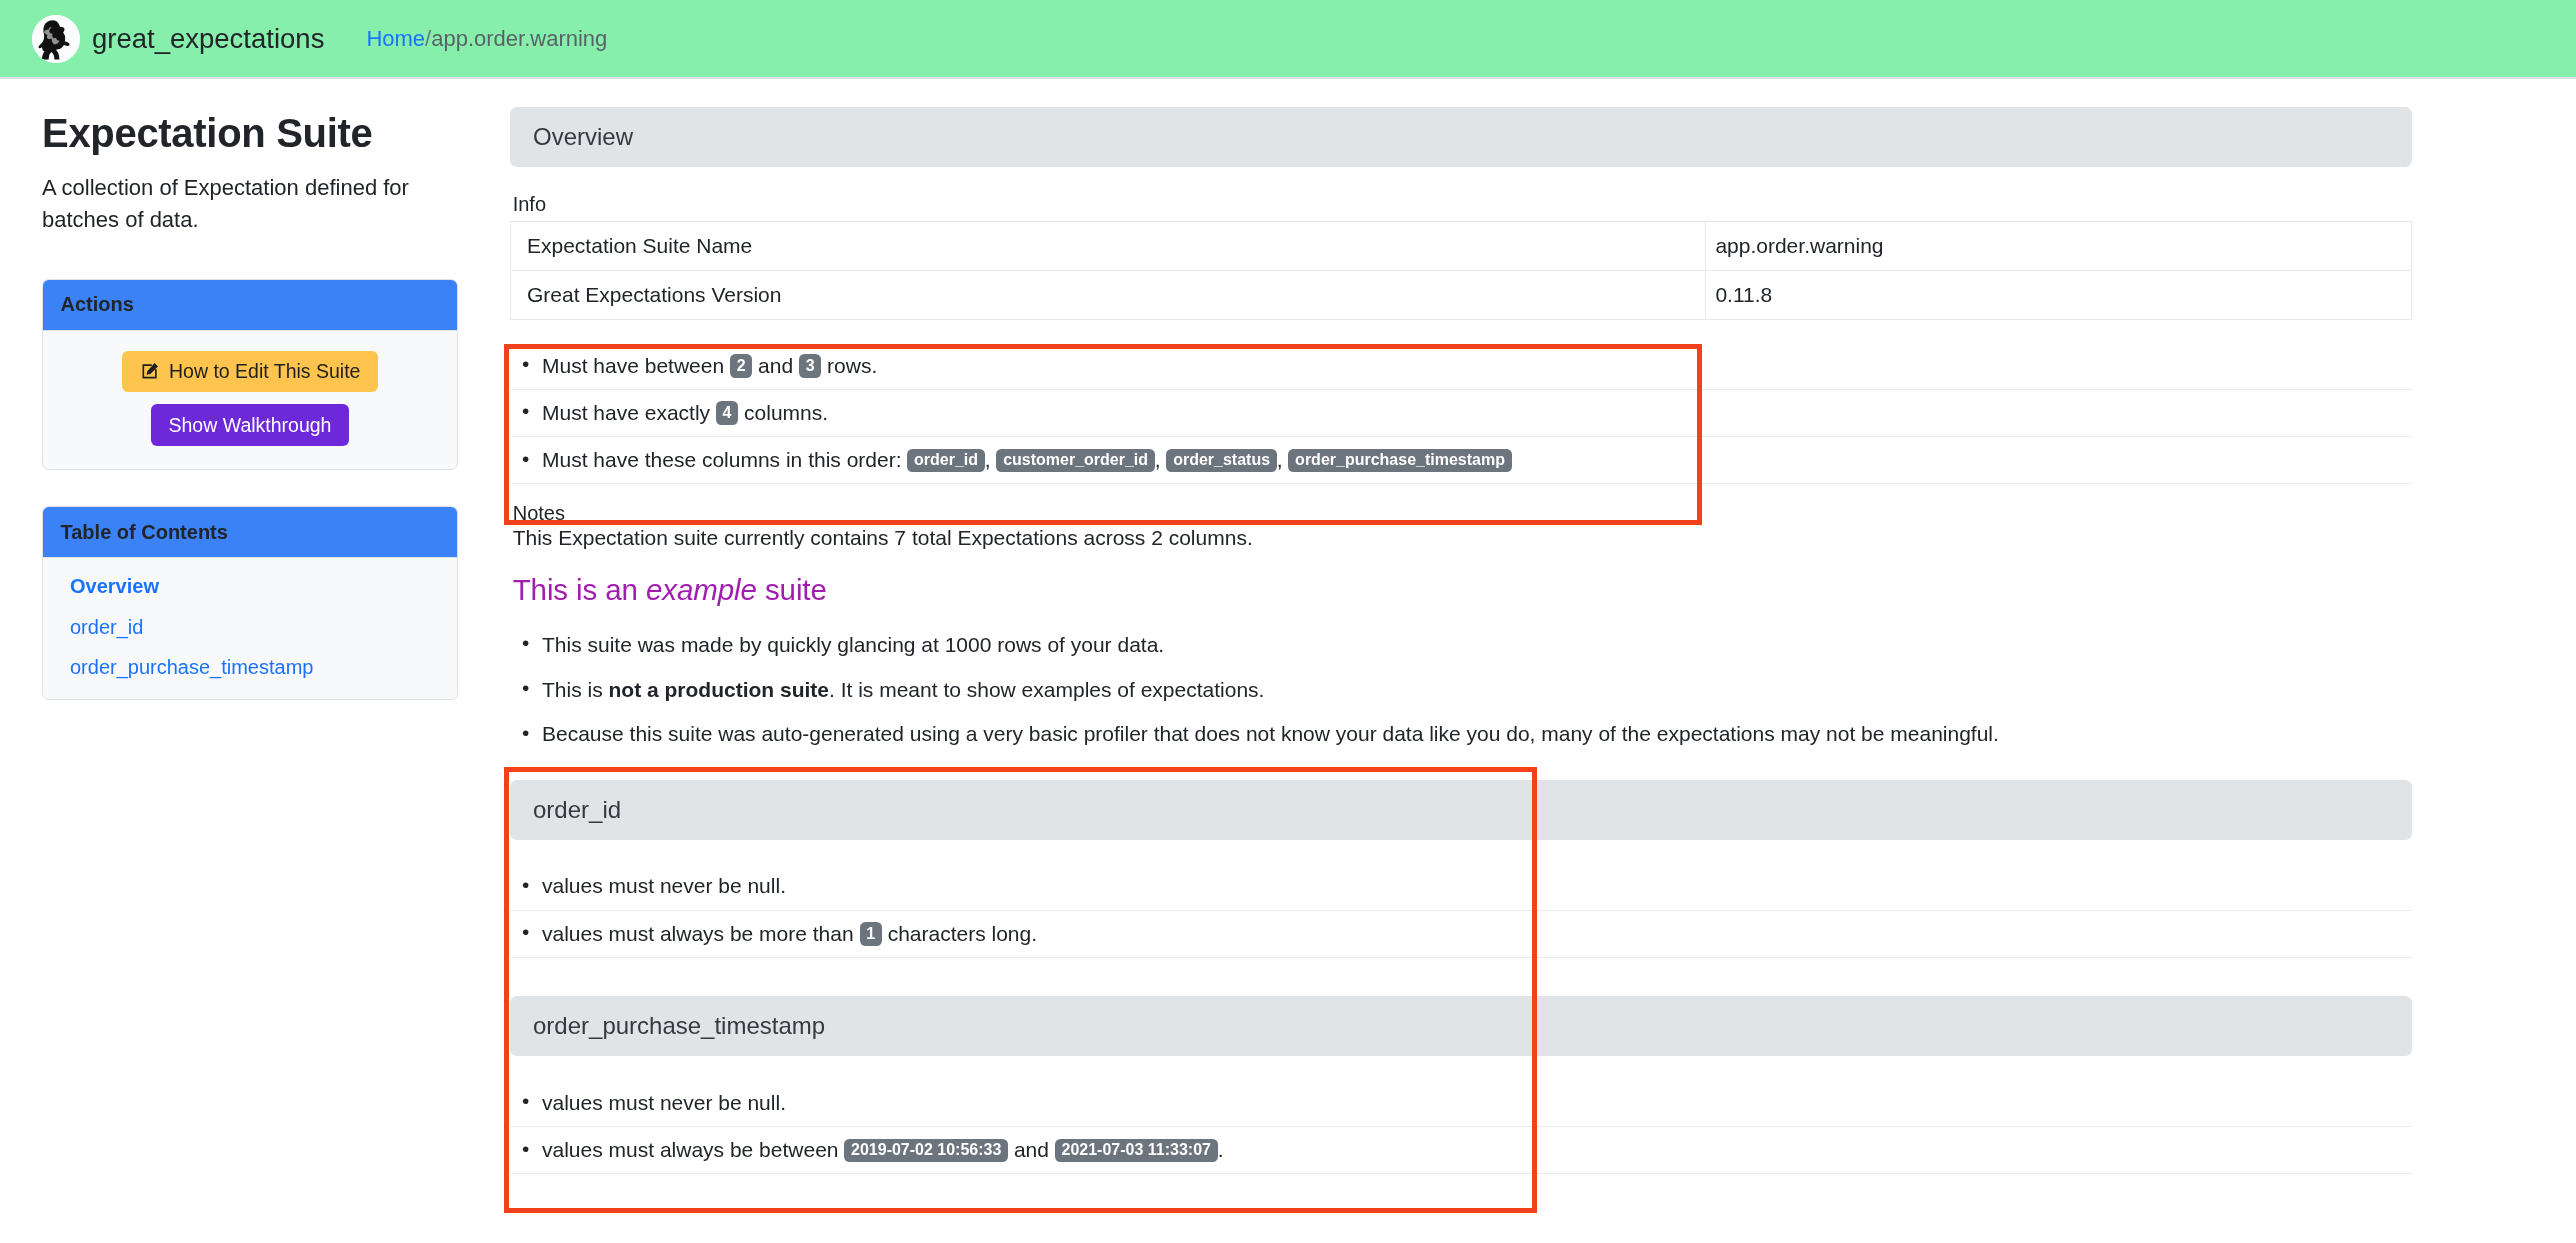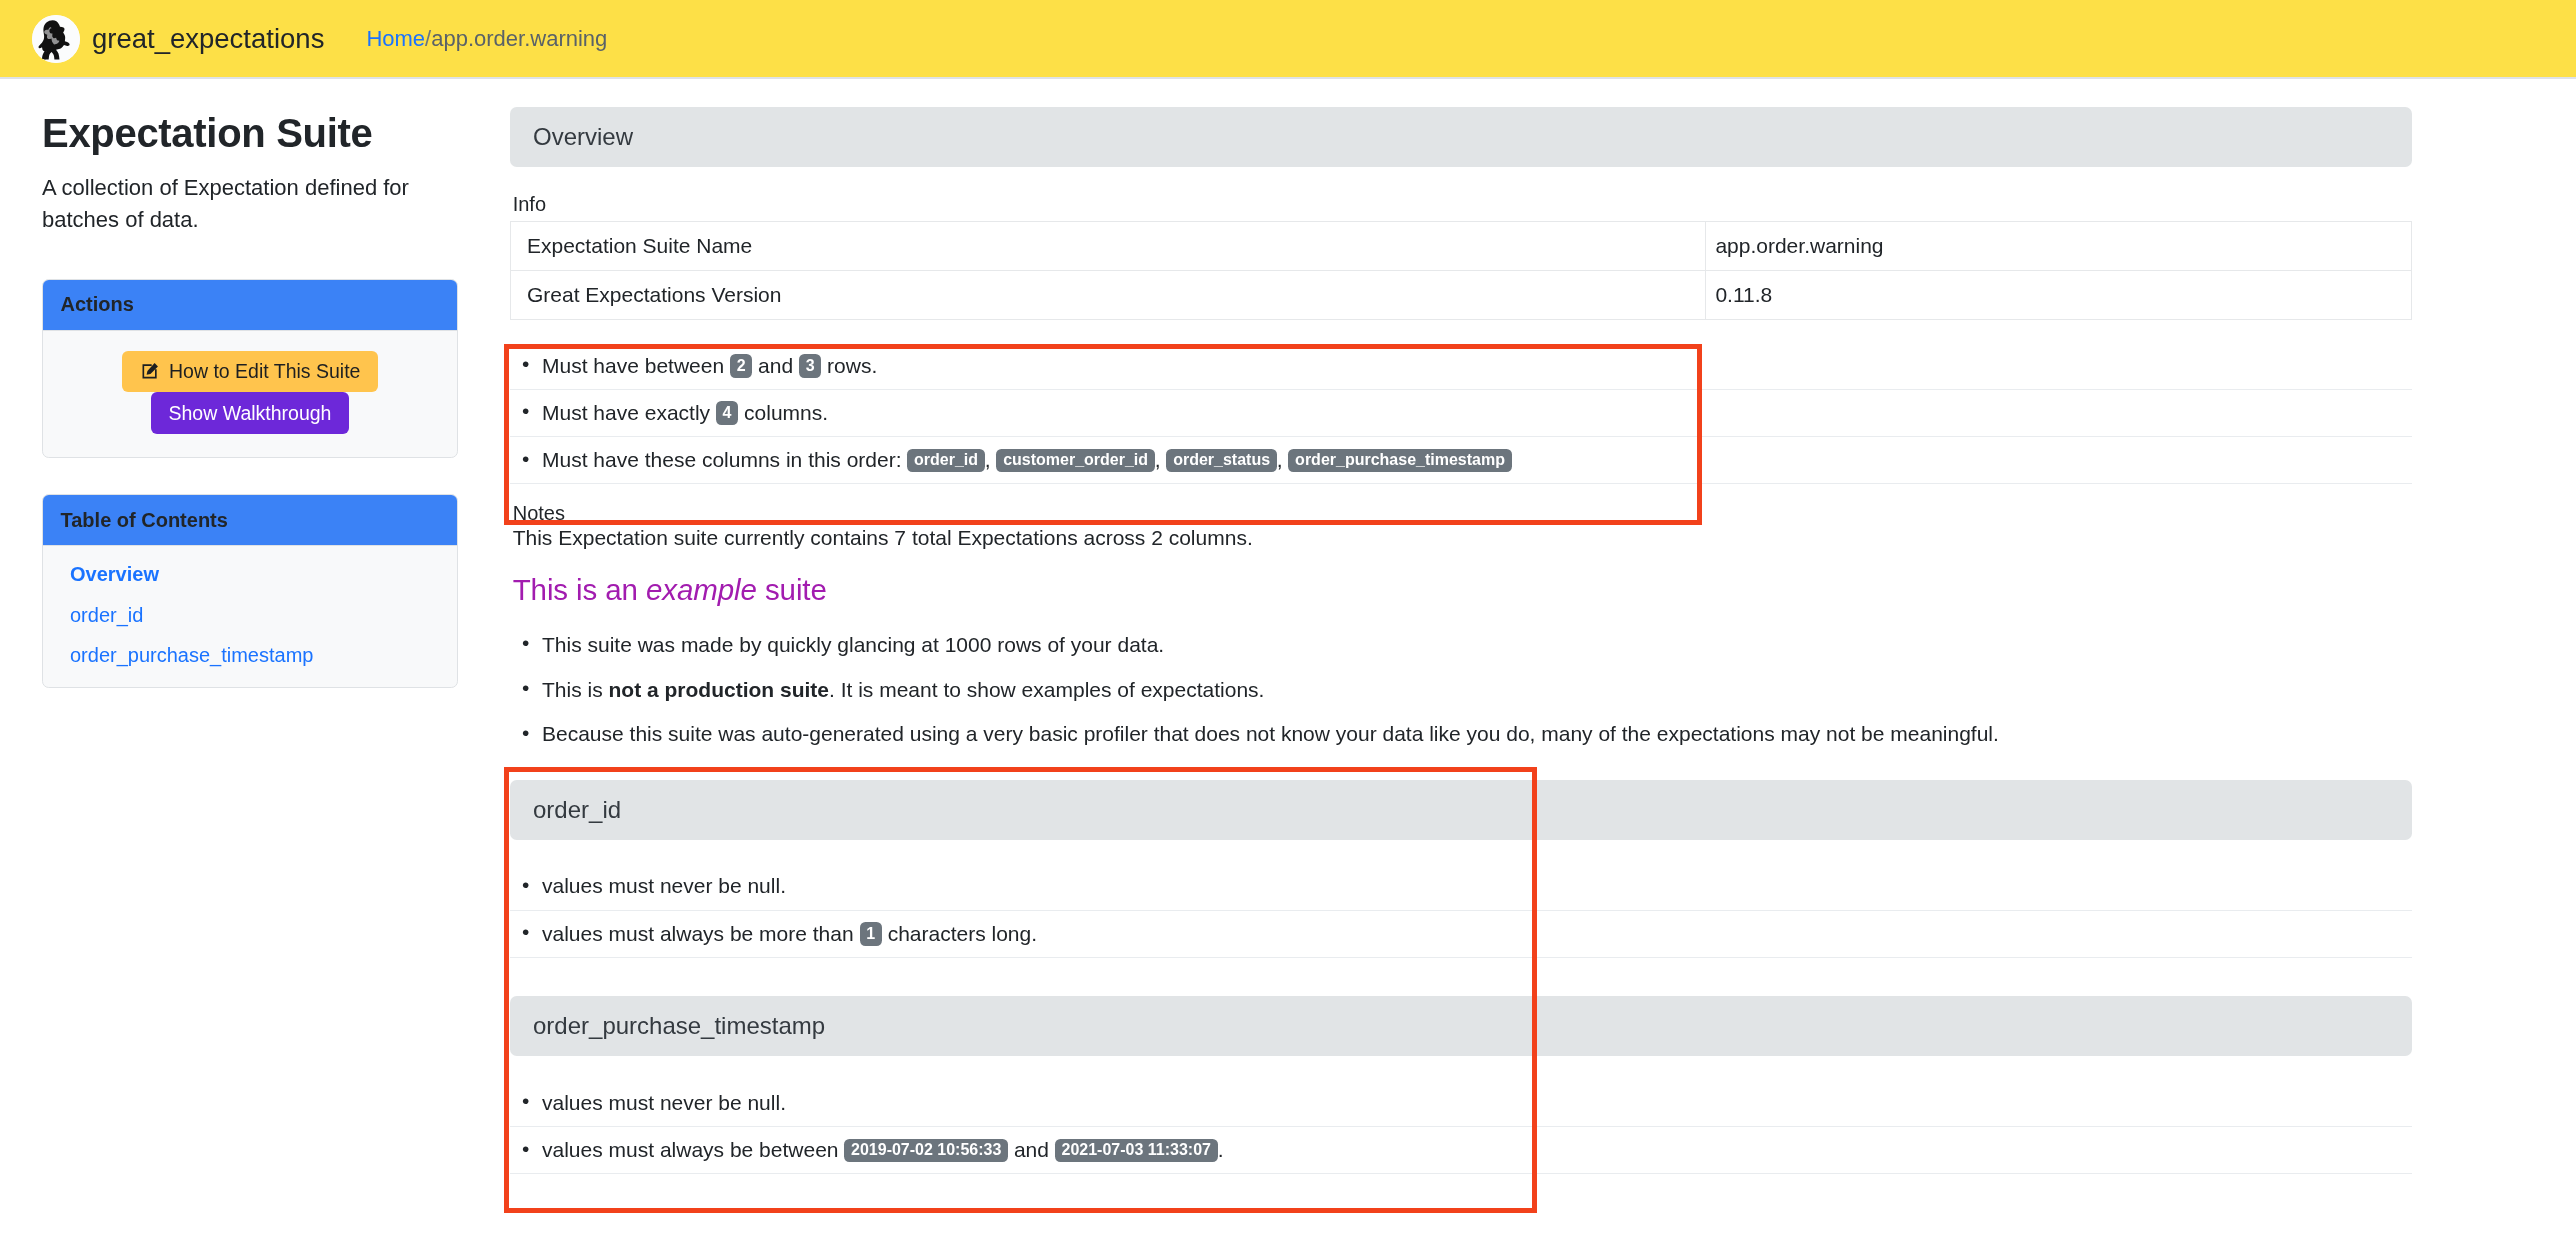--- a/index.html
+++ b/index.html
@@ -8,21 +8,21 @@
     width: 2576px; height: 1244px;
     background: #ffffff;
     font-family: "Liberation Sans", sans-serif;
     color: #212529;
     -webkit-font-smoothing: antialiased;
   }
 
   
   .navbar {
     height: 79px;
-    background: #fde047;
+    background: #86efac;
     border-bottom: 2px solid #dee2e6;
     display: flex;
     align-items: center;
     padding: 0 4px 0 32px;
     gap: 0;
   }
   .brand { display: flex; align-items: center; gap: 12px; }
   .logo {
     width: 48px; height: 48px;
     border-radius: 50%;
@@ -81,20 +81,21 @@
     padding: 13.4px 17.5px;
     font-size: 20px;
     font-weight: bold;
     color: #212529;
   }
   .card-body {
     padding: 20px 14.8px 23px 14.8px;
     display: flex;
     flex-direction: column;
     align-items: center;
+    gap: 12px;
   }
   .btn {
     border: none;
     border-radius: 6px;
     font-size: 19.5px;
     font-family: "Liberation Sans", sans-serif;
     cursor: pointer;
     padding: 9.4px 17.5px;
     display: inline-flex;
     align-items: center;

